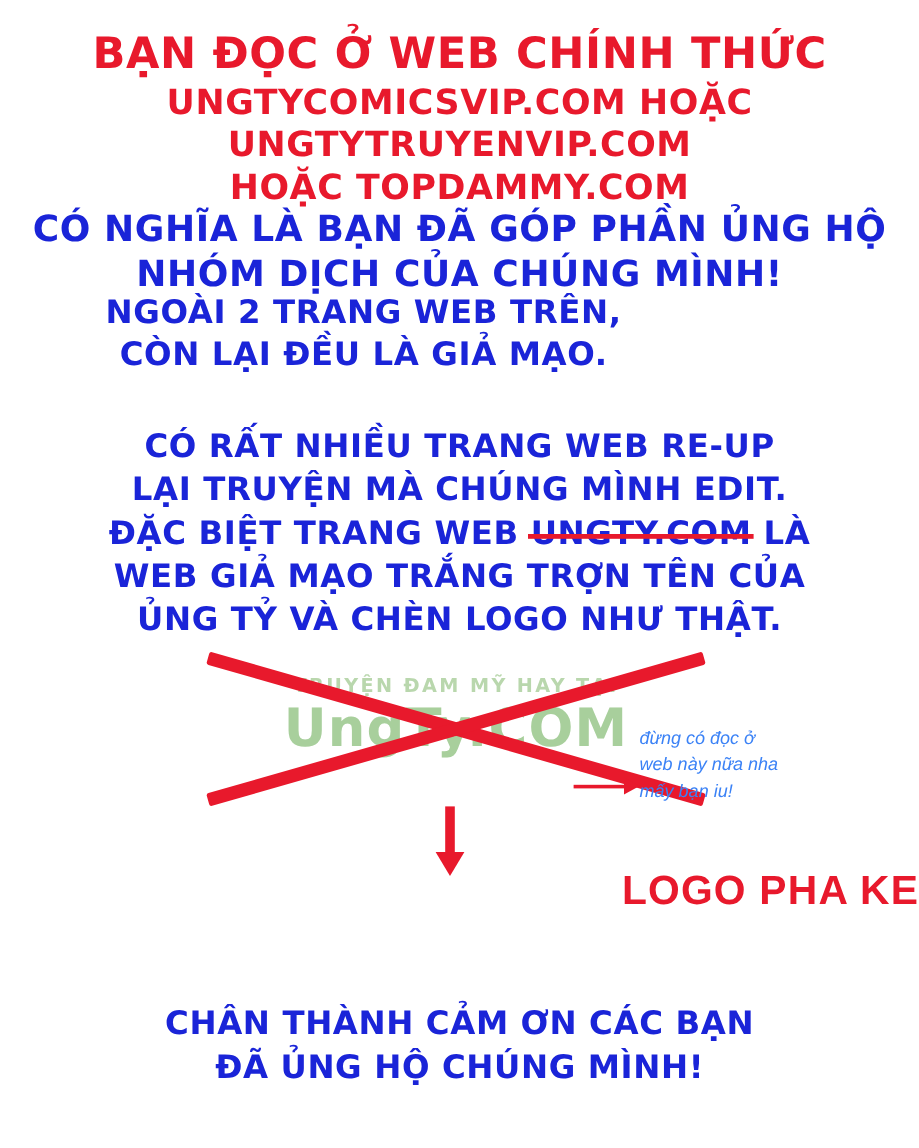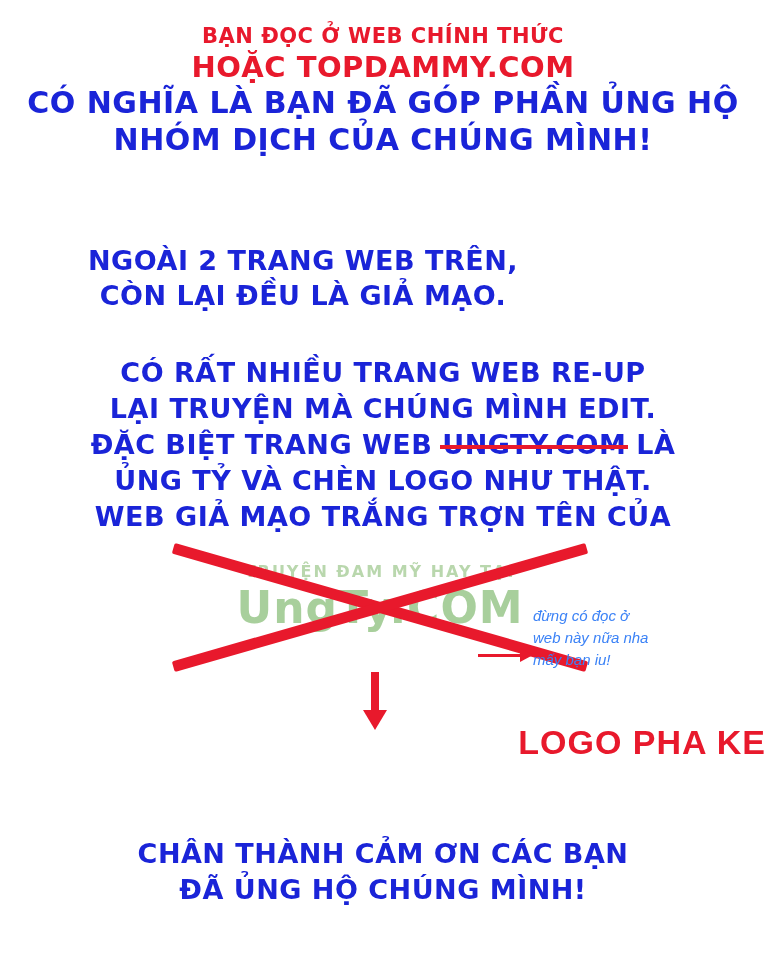--- a/index.html
+++ b/index.html
@@ -26,21 +26,21 @@
     width: 766px;
     text-align: center;
   }
   .red-line {
     color: #e8192c;
     font-family: "DejaVu Sans", sans-serif;
     font-weight: bold;
     letter-spacing: 0.5px;
     line-height: 1.22;
   }
-  .rl-1 { font-size: 21px; }
+  .rl-1 { font-size: 36px; }
   .rl-2 { font-size: 29px; }
   .rl-3 { font-size: 29px; }
   .blue-line {
     color: #1a24d8;
     font-weight: bold;
     letter-spacing: 0.5px;
     line-height: 1.22;
   }
   .bl-big { font-size: 30px; }
   .block-2 {
@@ -205,38 +205,39 @@
   }
   .bl-thanks { font-size: 27px; line-height: 1.32; }
 </style>
 </head>
 <body>
 
 <div class="page">
 
   <div class="notice-top">
     <div class="red-line rl-1">BẠN ĐỌC Ở WEB CHÍNH THỨC</div>
+    <div class="red-line rl-2">UNGTYCOMICSVIP.COM HOẶC UNGTYTRUYENVIP.COM</div>
     <div class="red-line rl-3">HOẶC TOPDAMMY.COM</div>
     <div class="blue-line bl-big">CÓ NGHĨA LÀ BẠN ĐÃ GÓP PHẦN ỦNG HỘ</div>
     <div class="blue-line bl-big">NHÓM DỊCH CỦA CHÚNG MÌNH!</div>
   </div>
 
   <div class="block-2">
     <div class="blue-line bl-mid">NGOÀI 2 TRANG WEB TRÊN,</div>
     <div class="blue-line bl-mid">CÒN LẠI ĐỀU LÀ GIẢ MẠO.</div>
   </div>
 
   <div class="block-3">
     <div class="blue-line bl-mid2">CÓ RẤT NHIỀU TRANG WEB RE-UP</div>
     <div class="blue-line bl-mid2">LẠI TRUYỆN MÀ CHÚNG MÌNH EDIT.</div>
     <div class="blue-line bl-mid2">
       <span>ĐẶC BIỆT TRANG WEB </span><span class="strike-wrap"><span class="strike-text">UNGTY.COM</span><span class="strike-bar"></span></span><span> LÀ</span>
     </div>
+    <div class="blue-line bl-mid2">WEB GIẢ MẠO TRẮNG TRỢN TÊN CỦA</div>
     <div class="blue-line bl-mid2">ỦNG TỶ VÀ CHÈN LOGO NHƯ THẬT.</div>
-    <div class="blue-line bl-mid2">WEB GIẢ MẠO TRẮNG TRỢN TÊN CỦA</div>
   </div>
 
   <div class="fake-logo-area">
     <div class="fake-logo-sub">TRUYỆN ĐAM MỸ HAY TẠI</div>
     <div class="fake-logo-main">UngTy.COM</div>
   </div>
 
   <div class="x-mark">
     <span class="s1"></span>
     <span class="s2"></span>

